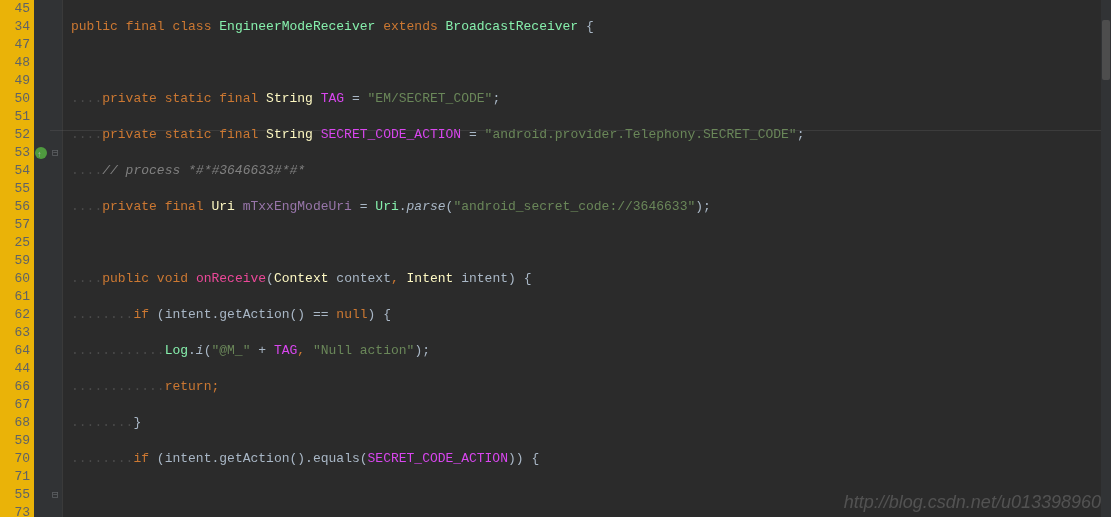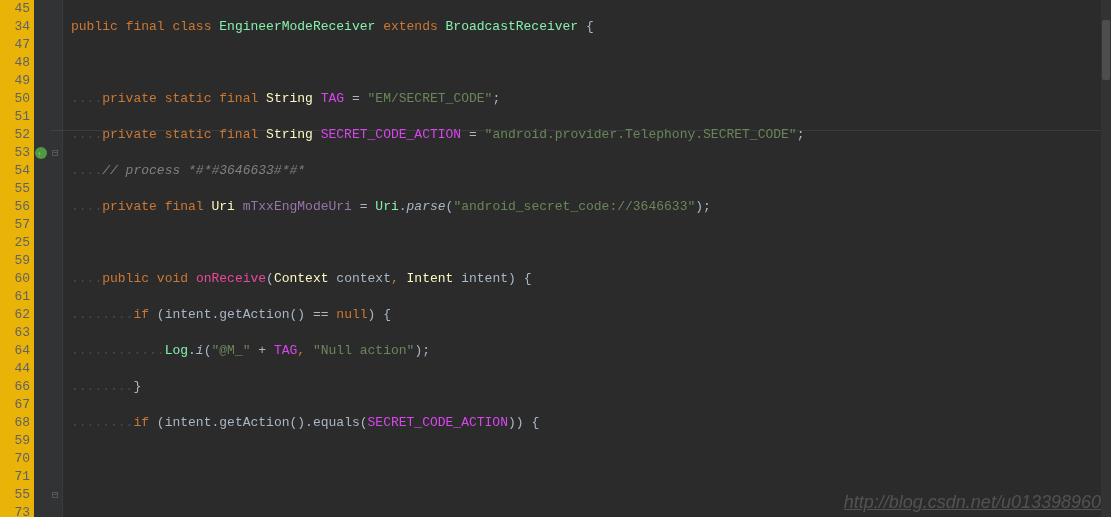--- a/index.html
+++ b/index.html
@@ -84,21 +84,20 @@
   .method { color: #ec4899; text-align: center; }
   .dots { color: #4a4a4a; }
   .watermark {
     position: absolute;
     right: 10px;
     bottom: 6px;
     color: rgba(200,200,200,0.25);
     font-family: sans-serif;
     font-size: 18px;
     font-style: italic;
-    text-decoration: underline;
   }
   .sep-line {
     position: absolute;
     left: 50px;
     right: 0;
     height: 1px;
     background: rgba(100,100,100,0.3);
     top: 130px;
   }
   .scrollbar {
@@ -165,20 +164,21 @@
 <div class="line"><span class="kw">public</span> <span class="kw">final</span> <span class="kw">class</span> <span class="cls">EngineerModeReceiver</span> <span class="kw">extends</span> <span class="cls">BroadcastReceiver</span> <span>{</span></div>
 <div class="line"></div>
 <div class="line"><span class="dots">....</span><span class="kw">private</span> <span class="kw">static</span> <span class="kw">final</span> <span class="type">String</span> <span class="s-static-field">TAG</span> <span>=</span> <span class="str">"EM/SECRET_CODE"</span><span>;</span></div>
 <div class="line"><span class="dots">....</span><span class="kw">private</span> <span class="kw">static</span> <span class="kw">final</span> <span class="type">String</span> <span class="s-static-field">SECRET_CODE_ACTION</span> <span>=</span> <span class="str">"android.provider.Telephony.SECRET_CODE"</span><span>;</span></div>
 <div class="line"><span class="dots">....</span><span class="cmt">// process *#*#3646633#*#*</span></div>
 <div class="line"><span class="dots">....</span><span class="kw">private</span> <span class="kw">final</span> <span class="type">Uri</span> <span class="s-field">mTxxEngModeUri</span> <span>=</span> <span class="cls">Uri</span><span>.</span><span class="s-static-method">parse</span><span>(</span><span class="str">"android_secret_code://3646633"</span><span>)</span><span>;</span></div>
 <div class="line"></div>
 <div class="line"><span class="dots">....</span><span class="kw">public</span> <span class="kw">void</span> <span class="method">onReceive</span><span>(</span><span class="type">Context</span> <span>context</span><span class="kw">,</span> <span class="type">Intent</span> <span>intent</span><span>)</span> <span>{</span></div>
 <div class="line"><span class="dots">........</span><span class="kw">if</span> <span>(</span><span>intent</span><span>.</span><span>getAction</span><span>()</span> <span>==</span> <span class="kw">null</span><span>)</span> <span>{</span></div>
 <div class="line"><span class="dots">............</span><span class="cls">Log</span><span>.</span><span class="s-static-method">i</span><span>(</span><span class="str">"@M_"</span> <span>+</span> <span class="s-static-field">TAG</span><span class="kw">,</span> <span class="str">"Null action"</span><span>)</span><span>;</span></div>
+<div class="line"><span class="dots">............</span><span class="kw">return</span><span class="kw">;</span></div>
 <div class="line"><span class="dots">........</span><span>}</span></div>
 <div class="line"><span class="dots">........</span><span class="kw">if</span> <span>(</span><span>intent</span><span>.</span><span>getAction</span><span>()</span><span>.</span><span>equals</span><span>(</span><span class="s-static-field">SECRET_CODE_ACTION</span><span>))</span> <span>{</span></div>
 
 
 
 
 
 
 
 

